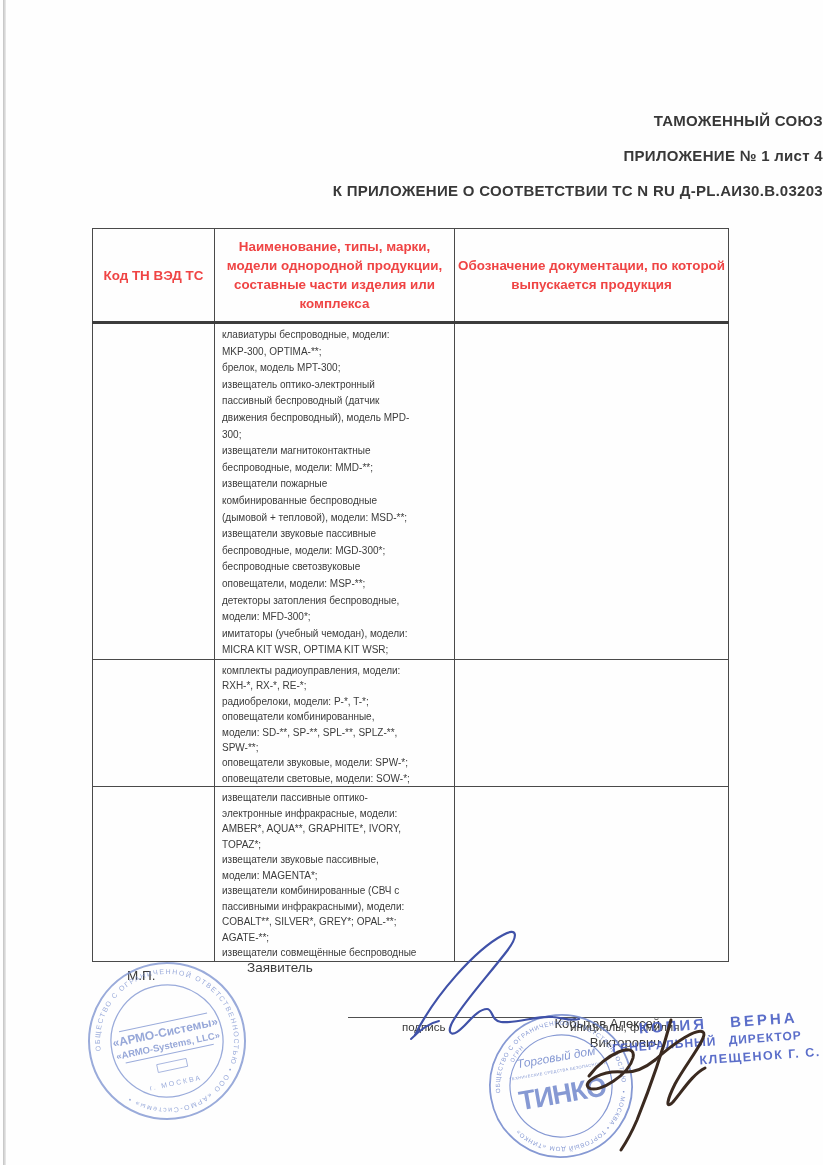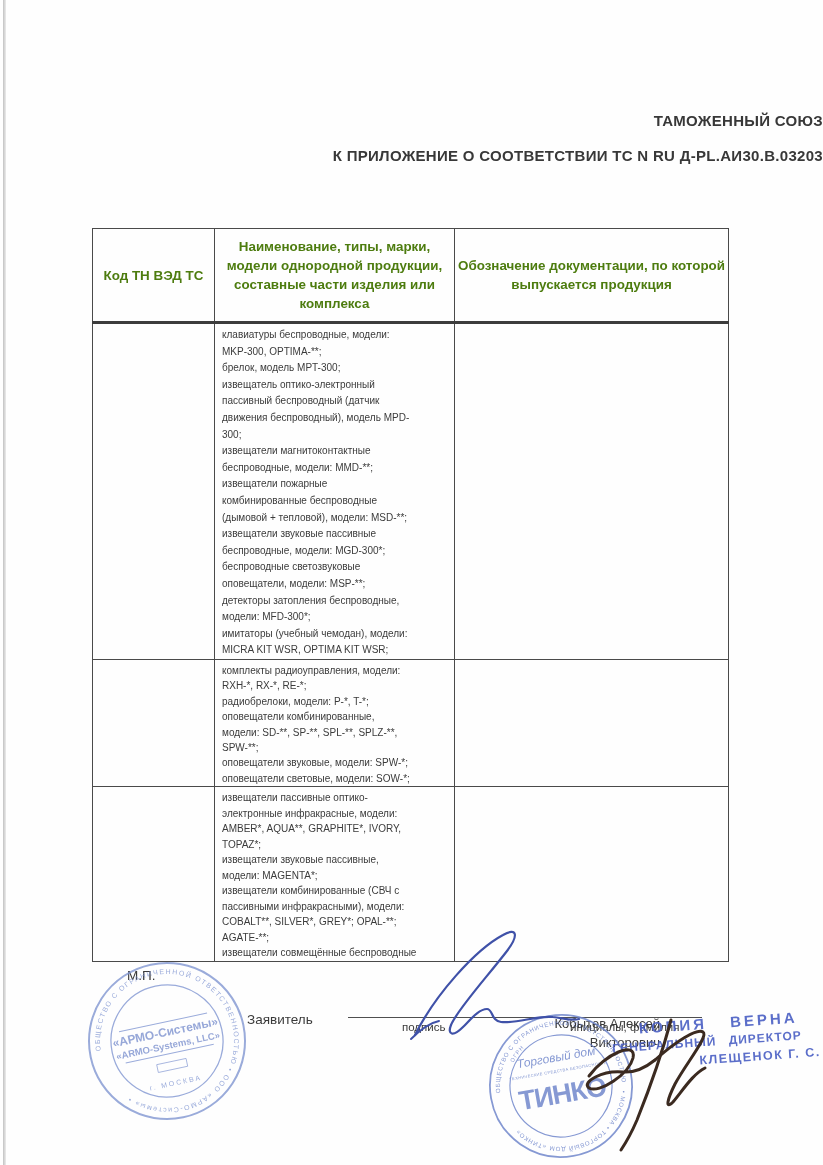--- a/index.html
+++ b/index.html
@@ -7,30 +7,30 @@
         font-family:"Liberation Sans",sans-serif;color:#3a3a3a;}
   .scan-edge{position:absolute;left:3px;top:0;width:3px;height:100%;
         background:linear-gradient(to right,#c2c2c2,#ececec);}
   
   .titles{position:absolute;top:112px;left:0;width:100%;text-align:right;}
   .title-line{font-size:15px;font-weight:bold;letter-spacing:.3px;margin-bottom:18px;color:#383838;}
   
   .doc-table{position:absolute;left:92px;top:228px;border-collapse:collapse;table-layout:fixed;}
   .doc-table td{border:1.7px solid #4a4a4a;vertical-align:top;overflow:hidden;}
   .doc-table tr.hdr td{vertical-align:middle;text-align:center;font-weight:bold;
-        font-size:13.4px;line-height:19px;color:#4d7c0f;border-bottom:3px solid #3c3c3c;}
+        font-size:13.4px;line-height:19px;color:#ef4444;border-bottom:3px solid #3c3c3c;}
   .pre{white-space:pre-line;}
   .name-cell{font-size:10px;color:#3b3b3b;padding:3px 4px 0 7px;}
   tr.r1 .name-cell{line-height:16.6px;}
   tr.r2 .name-cell{line-height:15.4px;}
   tr.r3 .name-cell{line-height:15.5px;}
   
   .abs{position:absolute;}
   .mp{left:127px;top:968px;font-size:13.5px;text-align:right;}
-  .applicant{left:247px;top:1012px;font-size:13.5px;}
+  .applicant{left:247px;top:960px;font-size:13.5px;}
   .signer{left:495px;top:1014px;width:165px;text-align:right;font-size:13px;line-height:19px;}
   .sig-line{left:348px;top:1017px;width:354px;border-top:1.6px solid #4f4f4f;height:0;}
   .cap-sign{left:402px;top:1021px;font-size:11.5px;}
   .cap-name{left:570px;top:1021px;font-size:11.5px;}
   
   .stamp-armo{left:82px;top:956px;transform:rotate(-12deg);opacity:.8;}
   .stamp-tinko{left:486px;top:1011px;transform:rotate(-10deg);opacity:.85;}
   .sig-blue{left:395px;top:895px;z-index:5;}
   .sig-dark{left:575px;top:1010px;z-index:6;}
   .copy-stamp{left:612px;top:1014px;width:215px;transform:rotate(-4deg);
@@ -41,20 +41,21 @@
   svg text{font-family:"Liberation Sans",sans-serif;}
 </style>
 </head>
 <body>
 
 <div class="page">
   <div class="scan-edge"></div>
 
   <div class="titles">
     <div class="title-line">ТАМОЖЕННЫЙ СОЮЗ</div>
+    <div class="title-line">ПРИЛОЖЕНИЕ № 1 лист 4</div>
     <div class="title-line">К ПРИЛОЖЕНИЕ О СООТВЕТСТВИИ ТС N RU Д-PL.АИ30.В.03203</div>
   </div>
 
   <table class="doc-table">
     <colgroup>
         <col style="width:122px">
         <col style="width:240px">
         <col style="width:274px">
       </colgroup>
     <tbody>

